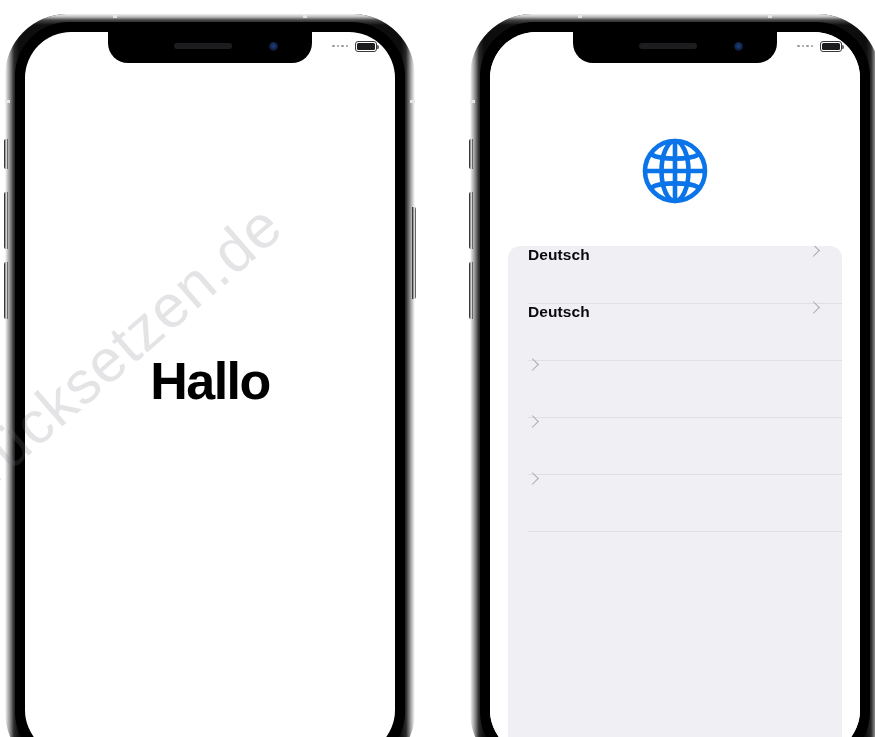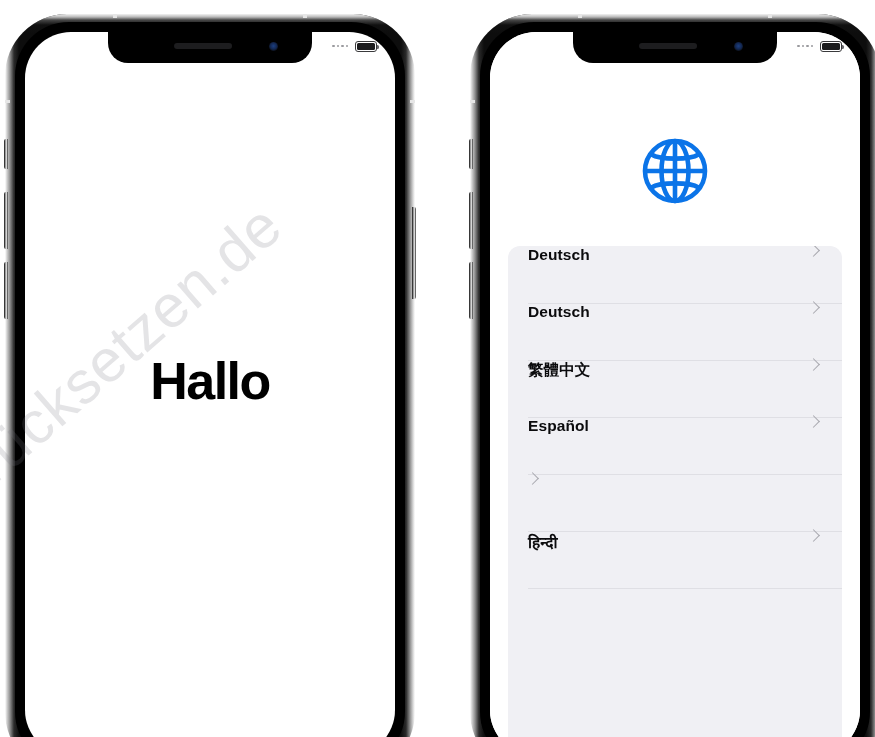--- a/index.html
+++ b/index.html
@@ -353,36 +353,30 @@
             <span class="chev"></span>
           </div>
 
           <div class="lang-row">
             <span class="lang-label">Deutsch</span>
             <span class="chev"></span>
           </div>
 
 
           <div class="lang-row">
-            <span class="lang-label">繁體中文</span>
             <span class="chev"></span>
           </div>
 
 
-          <div class="lang-row">
-            <span class="lang-label">Español</span>
-            <span class="chev"></span>
-          </div>
 
           <div class="lang-row">
             <span class="chev"></span>
           </div>
 
           <div class="lang-row">
-            <span class="lang-label">हिन्दी</span>
             <span class="chev"></span>
           </div>
 
           <div class="lang-row"></div>
 
         </div>
       </div>
 
       <div class="notch">
         <div class="notch-speaker"></div>

